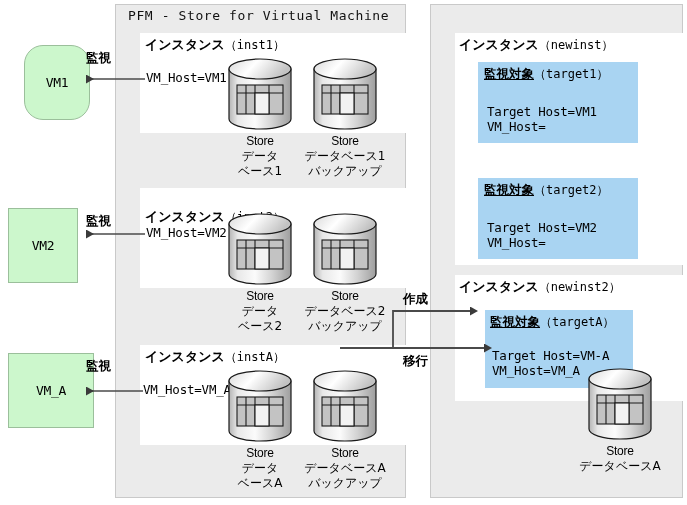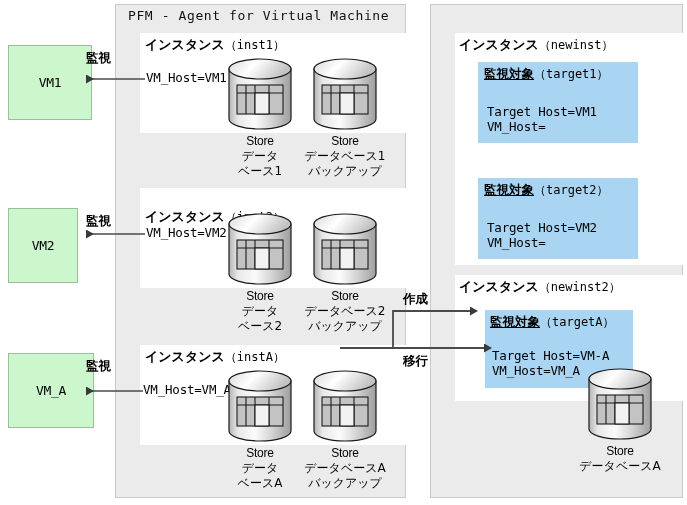--- a/index.html
+++ b/index.html
@@ -125,36 +125,36 @@
   }
 
   svg{display:block;}
   .ovl{position:absolute;left:0;top:0;pointer-events:none;}
 </style>
 </head>
 <body>
 
 <div id="stage">
 
-  <div class="abs vmbox" style="left:8px;top:45px;width:84px;height:75px;">
+  <div class="abs vmbox" style="left:24px;top:45px;width:66px;height:75px;border-radius:19px;">
     <span>VM1</span>
   </div>
   <div class="abs vmbox" style="left:8px;top:208px;width:70px;height:75px;">
     <span>VM2</span>
   </div>
   <div class="abs vmbox" style="left:8px;top:353px;width:86px;height:75px;">
     <span>VM_A</span>
   </div>
 
   <div class="jlabel" style="left:86px;top:50px;">監視</div>
   <div class="jlabel" style="left:86px;top:213px;">監視</div>
   <div class="jlabel" style="left:86px;top:358px;">監視</div>
 
   <div class="abs panel" style="left:115px;top:4px;width:291px;height:494px;"></div>
-  <div class="panel-title" style="left:128px;top:8px;">PFM - Agent for Virtual Machine</div>
+  <div class="panel-title" style="left:128px;top:8px;">PFM - Store for Virtual Machine</div>
 
   <div class="abs inst" style="left:140px;top:33px;width:268px;height:100px;"></div>
   <div class="inst-title" style="left:145px;top:36px;">
     <span>インスタンス</span><span class="paren">（inst1）</span>
   </div>
   <div class="kv" style="left:146px;top:70px;">VM_Host=VM1</div>
 
   <div class="abs inst" style="left:140px;top:188px;width:268px;height:100px;"></div>
   <div class="inst-title" style="left:145px;top:199px;margin-top:9px;">
     <span>インスタンス</span><span class="paren">（inst2）</span>

